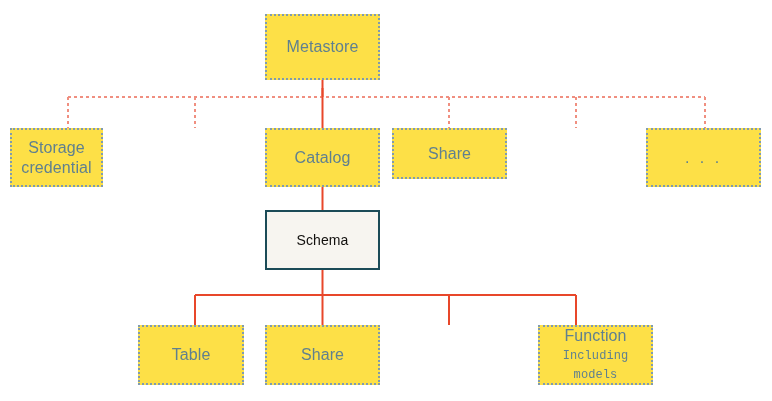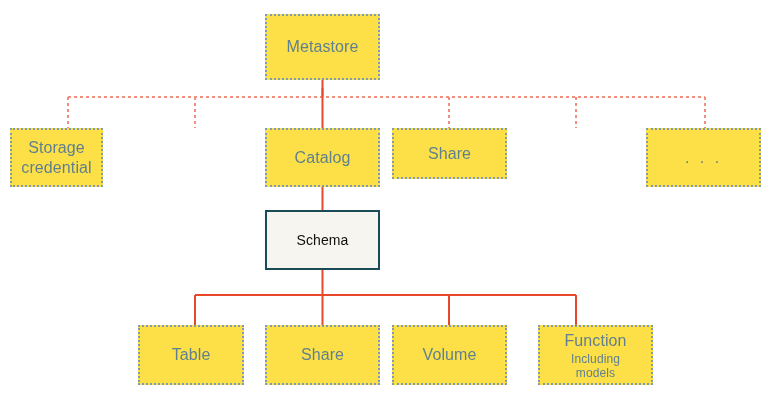--- a/index.html
+++ b/index.html
@@ -45,24 +45,25 @@
   .node .label {
     color: #60808f;
     font-size: 16px;
     line-height: 20px;
     letter-spacing: 0.1px;
     white-space: pre-line;
   }
   .node .sublabel {
     color: #60808f;
     font-size: 12px;
-    line-height: 14px;
+    line-height: 19px;
     letter-spacing: 0.1px;
     white-space: pre-line;
     margin-top: 1px;
+    font-family: Liberation Mono, monospace;
   }
   
   .node.emphasis {
     border: 2px solid #1b4b57;
     background: #f7f5f0;
   }
   .node.emphasis .label {
     color: #12100e;
     font-size: 14px;
     line-height: 23px;
@@ -130,23 +131,20 @@
   </div>
 
   <div class="node" style="left:138px; top:325px; width:106px; height:60px;">
     <span class="label">Table</span>
   </div>
 
   <div class="node" style="left:265px; top:325px; width:115px; height:60px;">
     <span class="label">Share</span>
   </div>
 
-  <div class="node" style="left:392px; top:325px; width:115px; height:60px;">
-    <span class="label">Volume</span>
-  </div>
 
   <div class="node" style="left:538px; top:325px; width:115px; height:60px;">
     <span class="label">Function</span>
     <span class="sublabel">Including
 models</span>
   </div>
 
 </div>
 
 </body></html>

